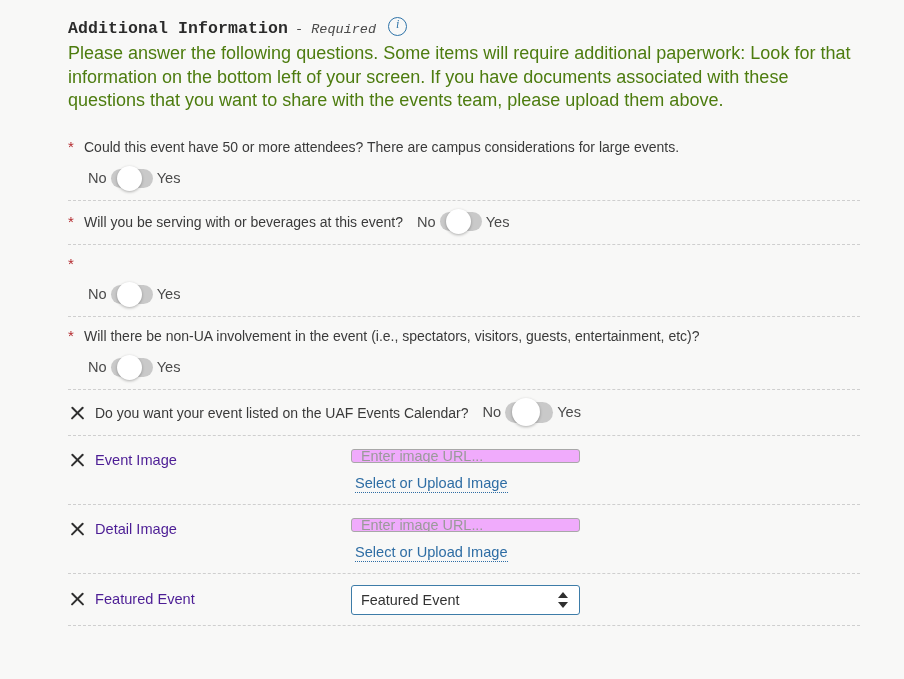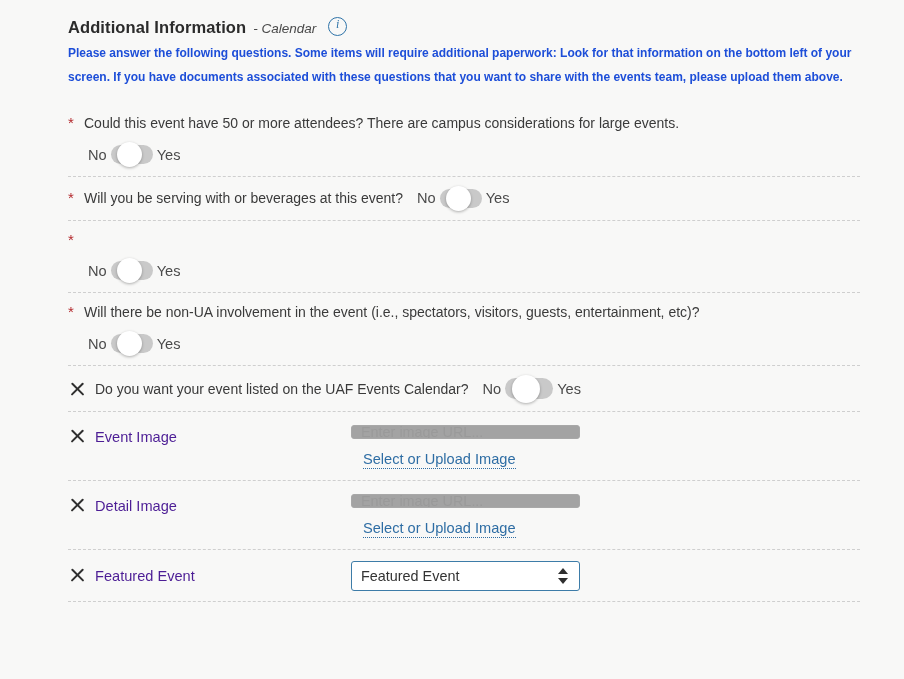--- a/index.html
+++ b/index.html
@@ -22,20 +22,21 @@
     padding: 14px 0 0 0;
   }
 
   
   .section-header {
     padding: 0 64px 0 68px;
     display: flex;
     align-items: baseline;
     gap: 7px;
     height: 24px;
+    font-family: Liberation Mono, monospace;
   }
   .section-title {
     font-size: 16.5px;
     font-weight: bold;
     color: #2b2b2b;
     letter-spacing: 0.1px;
   }
   .section-required {
     font-size: 13.5px;
     font-style: italic;
@@ -61,25 +62,24 @@
     text-align: center;
     font-size: 12px;
     font-style: italic;
     font-family: "Liberation Serif", serif;
     color: #2e73a8;
     line-height: 15px;
   }
 
   .section-desc {
     padding: 4px 44px 0 68px;
-    font-size: 12px;
+    font-size: 18px;
     line-height: 23.5px;
-    color: #1d4ed8;
+    color: #4d7c0f;
     max-width: 800px;
-    font-weight: bold;
   }
 
   
   .rows {
     margin-top: 15px;
     padding: 0 0 0 68px;
   }
   .row {
     position: relative;
     border-bottom: 1px dashed #cfcfcf;
@@ -196,33 +196,33 @@
     color: #4c1d95;
   }
   .field-control { flex: 1 1 auto; }
 
   .url-input {
     width: 229px;
     height: 14px;
     box-sizing: border-box;
     border: 1px solid #a8a8a8;
     border-radius: 3px;
-    background: #a3a3a3;
+    background: #f0abfc;
     font-family: "Liberation Sans", sans-serif;
     font-size: 14.4px;
     color: #333;
     padding: 0 9px;
     outline: none;
   }
   .url-input::placeholder { color: #9a9a9a; }
 
   .upload-link {
     display: inline-block;
     margin-top: 10px;
-    margin-left: 12px;
+    margin-left: 4px;
     font-size: 14.6px;
     color: #2e6da4;
     text-decoration: none;
     border-bottom: 1.5px dotted #2e6da4;
     padding-bottom: 1px;
     cursor: pointer;
   }
 
   .styled-select {
     width: 229px;
@@ -264,21 +264,21 @@
     border-top: 6px solid #2f2f2f;
   }
 </style>
 </head>
 <body>
 
 <div class="page">
 
   <div class="section-header">
     <span class="section-title">Additional Information</span>
-    <span class="section-required">- Calendar</span>
+    <span class="section-required">- Required</span>
     <span class="info-icon"></span>
   </div>
 
   <div class="section-desc">Please answer the following questions. Some items will require additional paperwork: Look for that information on the bottom left of your screen. If you have documents associated with these questions that you want to share with the events team, please upload them above.</div>
 
   <div class="rows">
 
     <div class="row stacked">
       <div class="qline">
         <span class="req-star">*</span>

